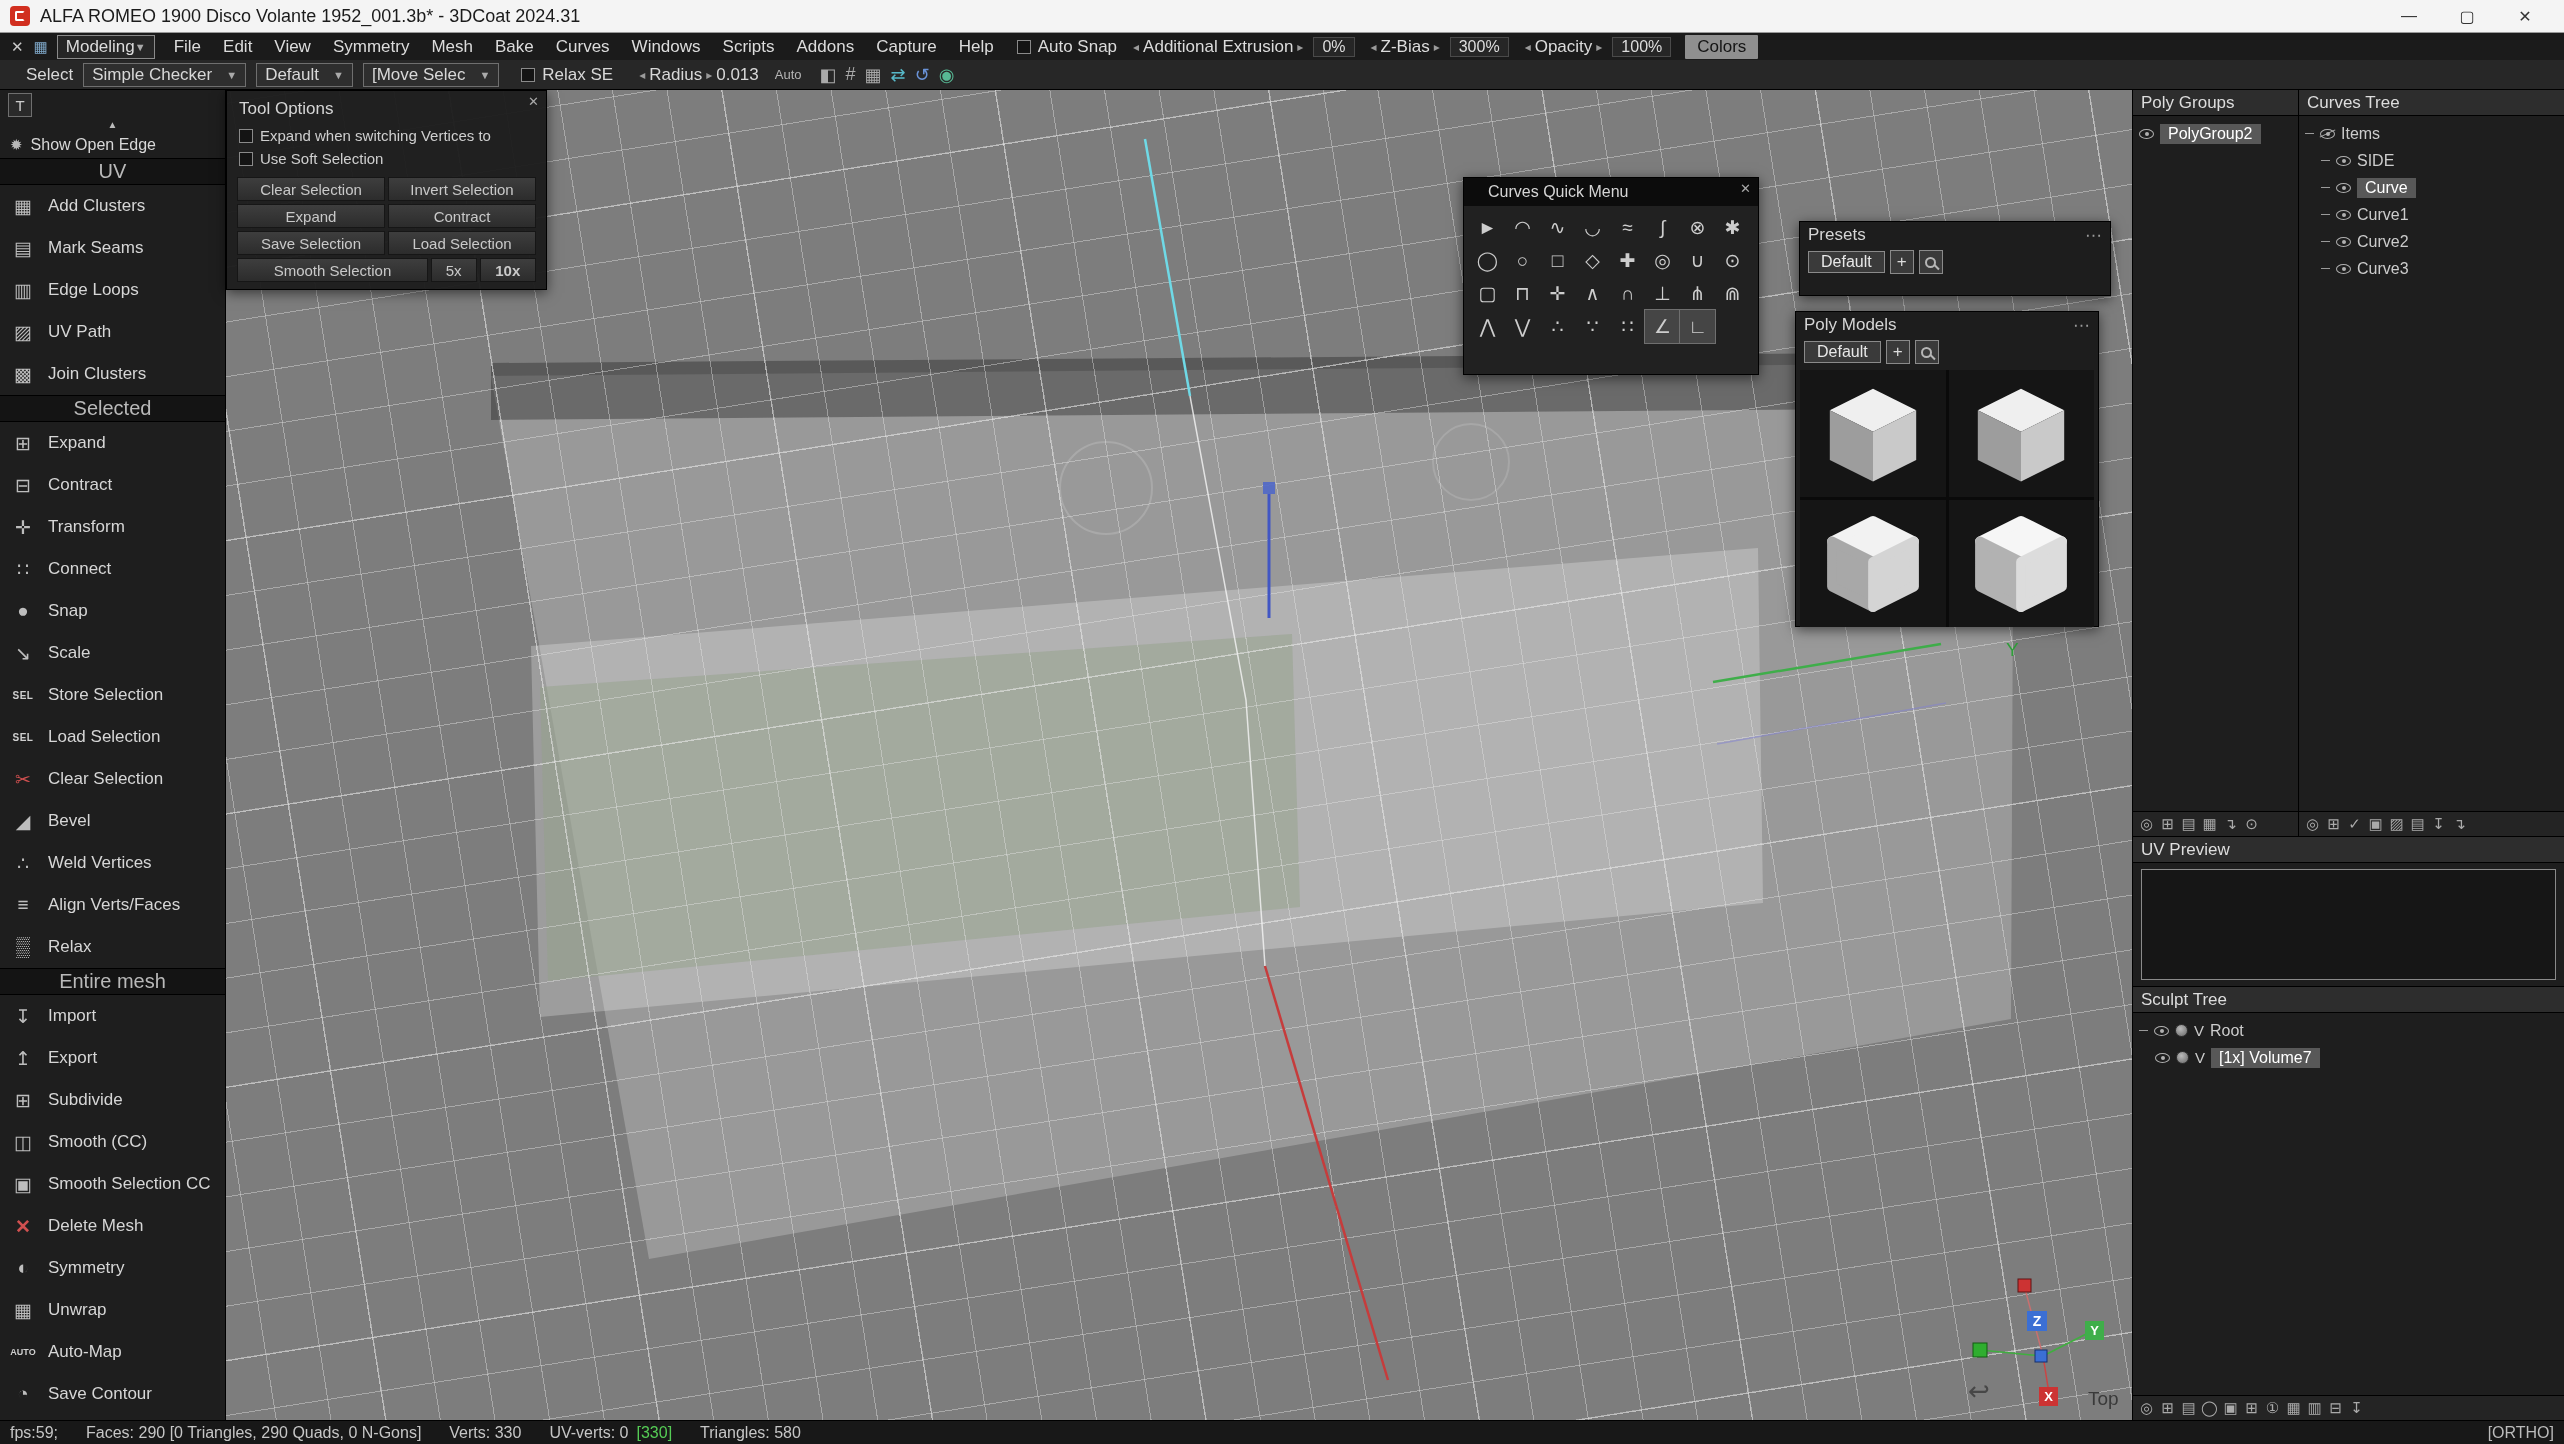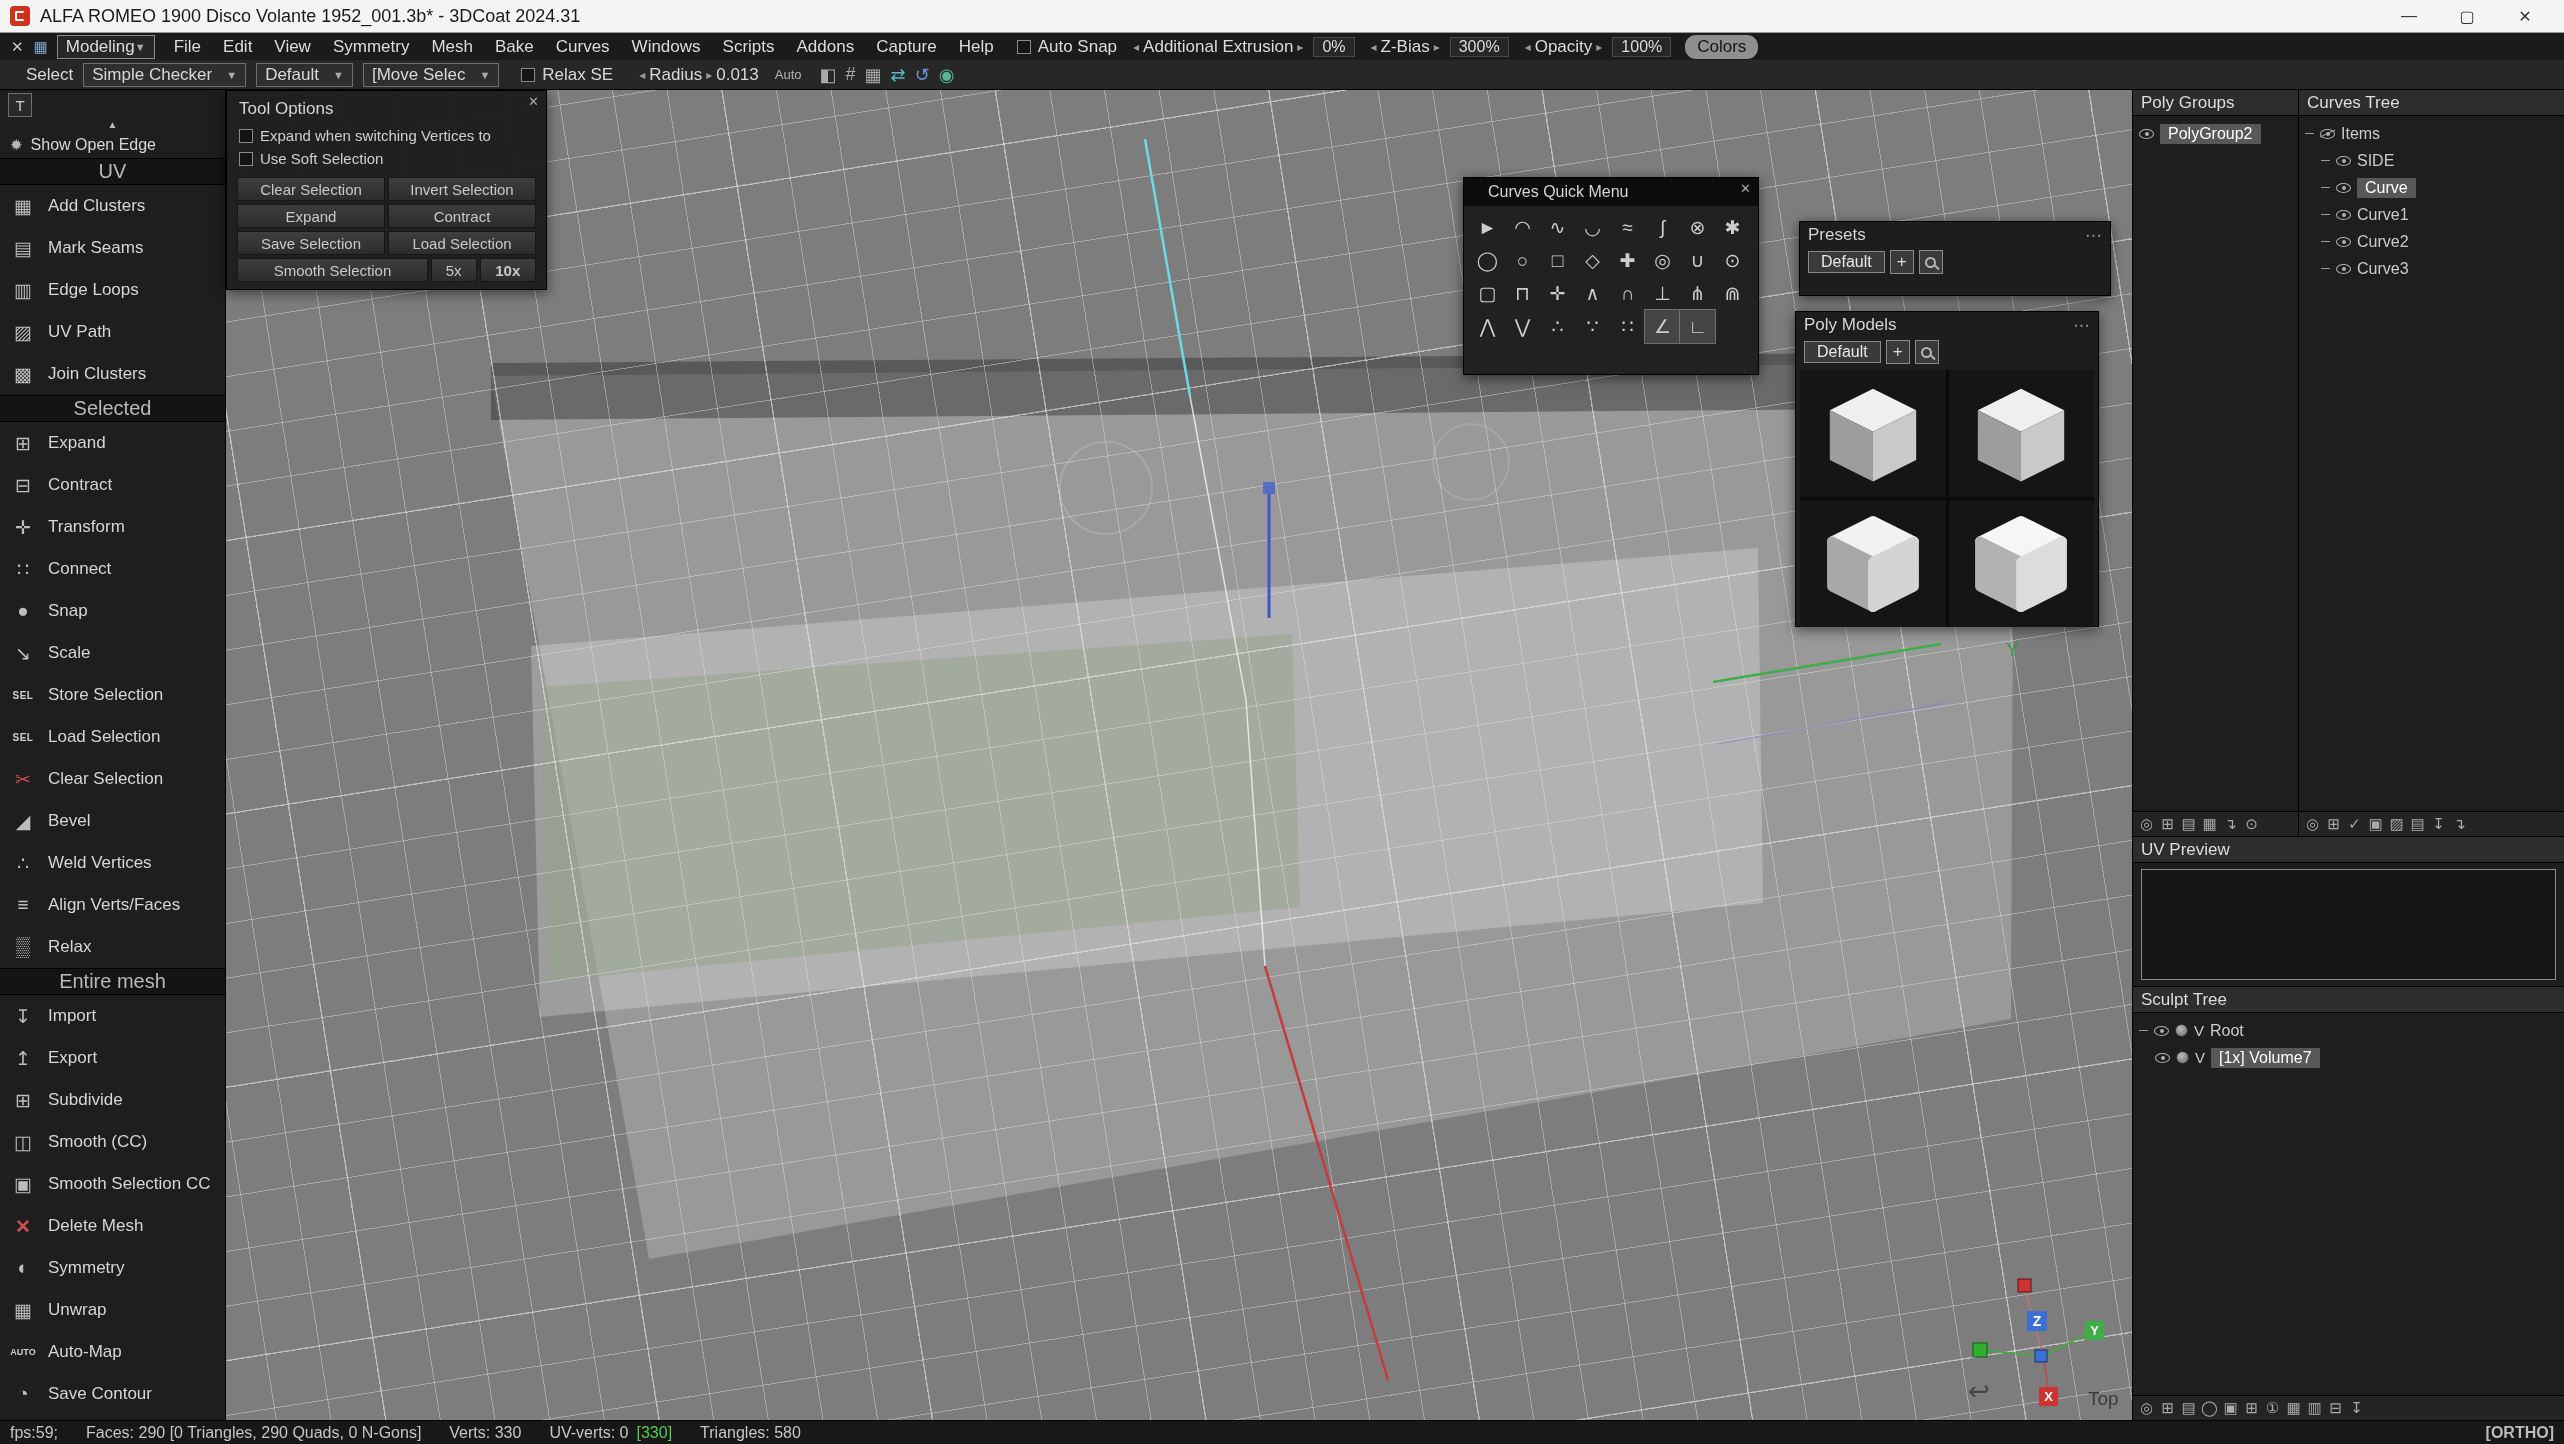--- a/index.html
+++ b/index.html
@@ -22,21 +22,21 @@
   .mb-icon.blue { color:#7fa8c9; }
   .workspace-dd { display:flex; align-items:center; border:1px solid #8a8a8a; background:#262626; padding:1px 8px; margin:0 8px 0 4px; }
   .workspace-dd .arr, .dd .arr { font-size:11px; color:#aaa; }
   .menus { display:flex; }
   .menu-item { padding:2px 11px; }
   .mb-check { display:flex; align-items:center; gap:7px; margin-left:12px; }
   .checkbox { width:14px; height:14px; border:1px solid #8a8a8a; background:#141414; display:inline-block; flex:0 0 14px; }
   .spinner { display:flex; align-items:center; gap:4px; margin-left:16px; }
   .spin-arrow { color:#9a9a9a; font-size:12px; }
   .spin-value { background:#262626; border:1px solid #4a4a4a; padding:0 8px; margin-left:6px; font-size:16px; }
-  .colors-btn { background:#8f8f8f; color:#141414; padding:2px 12px; margin-left:14px; border-radius:11px; }
+  .colors-btn { background:#8f8f8f; color:#141414; padding:2px 12px; margin-left:14px; border-radius:1px; }
 
   
   .toolbar { position:absolute; left:0; top:60px; width:100%; height:30px; background:#272727; border-bottom:1px solid #000;
              display:flex; align-items:center; gap:10px; color:#d8d8d8; font-size:17px; padding:0 10px 0 26px; z-index:54; }
   .dd { display:flex; align-items:center; gap:14px; background:#2e2e2e; border:1px solid #6f6f6f; padding:1px 8px; }
   .tb-icons { display:flex; gap:9px; margin-left:8px; }
   .tb-icons span { font-size:18px; color:#a9a9a9; }
   .tb-icons span:nth-child(4){ color:#57b8c8; }
   .tb-icons span:nth-child(5){ color:#6a93d8; }
   .tb-icons span:nth-child(6){ color:#57b894; }
@@ -135,21 +135,21 @@
   .vp-undo { position:absolute; left:1742px; top:1286px; font-size:26px; color:#474747; }
   .vp-top-label { position:absolute; left:1862px; top:1298px; font-size:19px; color:#3a3a3a; }
   .vp-gizmo { position:absolute; left:1730px; top:1180px; }
 
   
   .statusbar { position:absolute; left:0; bottom:0; width:100%; height:24px; background:#181818; border-top:1px solid #000;
                display:flex; align-items:center; font-size:16px; color:#c6c6c6; padding:0 10px; z-index:60; }
   .sb-seg { margin-right:28px; }
   .sb-seg.tight { margin-right:8px; }
   .sb-green { color:#55cc55; margin-right:28px; }
-  .sb-right { margin-left:auto; color:#bbb;font-weight:bold; }
+  .sb-right { margin-left:auto; color:#bbb; }
 </style>
 </head>
 <body>
 
 <div class="titlebar">
   <span class="app-logo"></span>
   <span class="win-title">ALFA ROMEO 1900 Disco Volante 1952_001.3b* - 3DCoat 2024.31</span>
   <span class="win-btns">
     <span class="win-btn">—</span>
     <span class="win-btn">▢</span>

